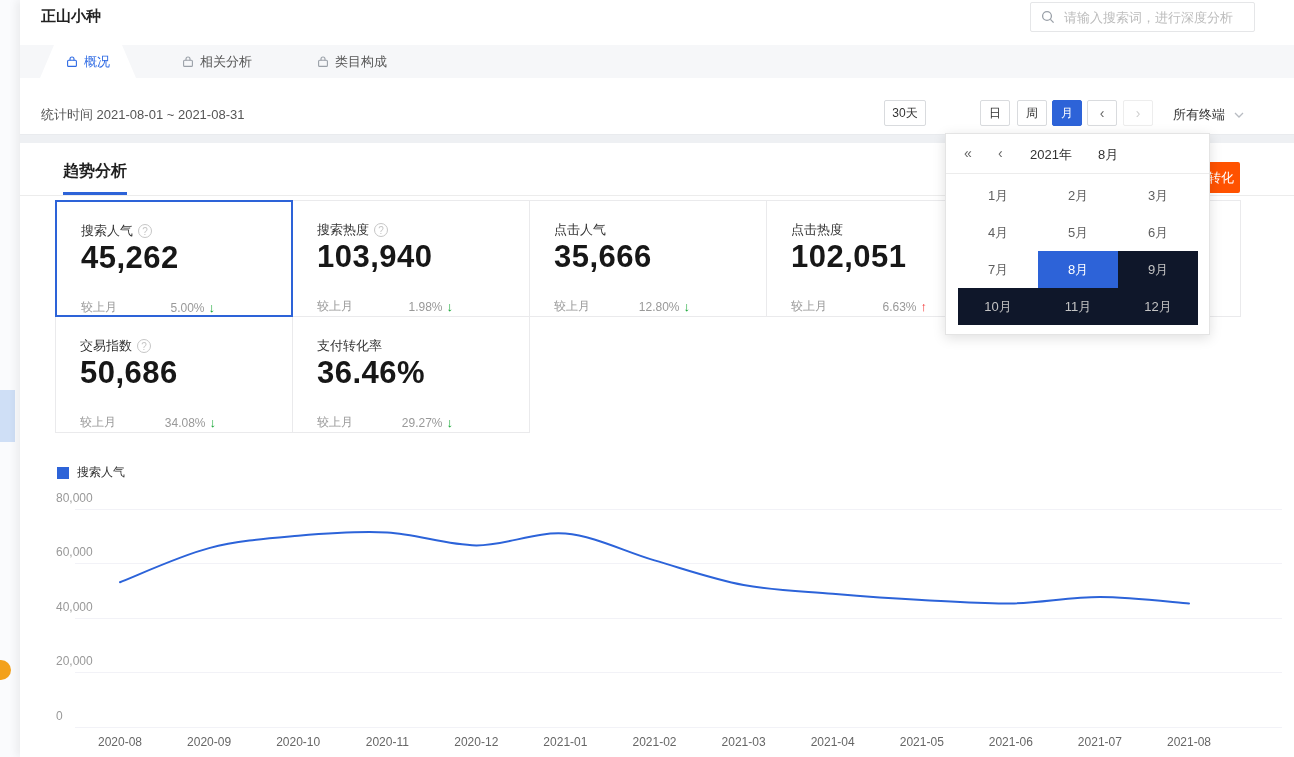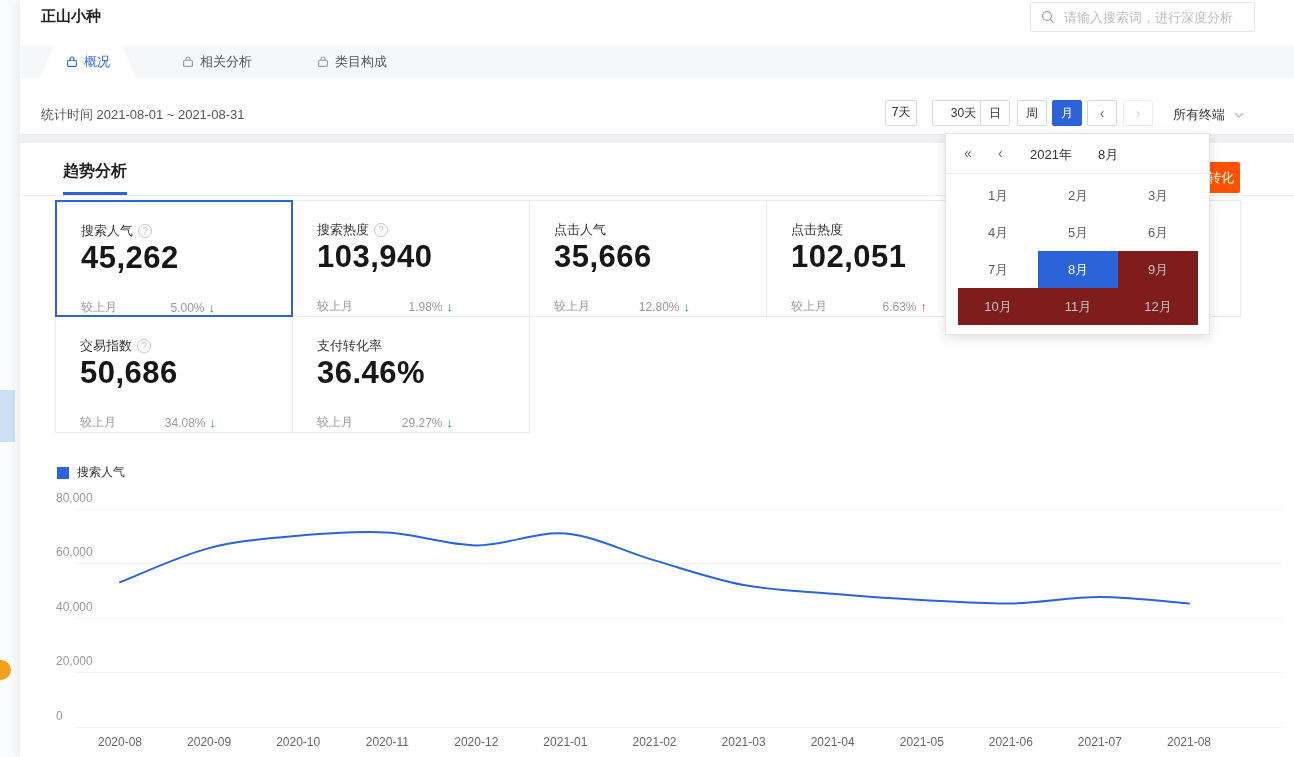--- a/index.html
+++ b/index.html
@@ -24,21 +24,21 @@
   .tab .tabicon{display:flex;color:#9aa0a8;}
   .tab-active{left:20px;width:96px;justify-content:center;background:#fff;color:#2f6be4;
               clip-path:polygon(14px 0,82px 0,96px 33px,0 33px);}
   .tab-active .tabicon{color:#2f6be4;}
   .tab-2{left:162px;} .tab-3{left:297px;}
   
   .stats-row{position:absolute;left:0;top:78px;width:100%;height:57px;background:#fff;border-bottom:1px solid #e9ebee;box-sizing:border-box;}
   .stats-label{position:absolute;left:21px;top:28px;font-size:13px;color:#555;}
   .btn{position:absolute;top:22px;height:26px;line-height:24px;text-align:center;font-size:12px;color:#333;
        background:#fff;border:1px solid #d9dbde;border-radius:2px;box-sizing:border-box;}
-  .btn-7{left:865px;width:32px;font-family:Liberation Mono, monospace;} .btn-30{left:912px;width:63px;}
+  .btn-7{left:865px;width:32px;font-family:Liberation Mono, monospace;} .btn-30{left:864px;width:42px;}
   .btn-day{left:960px;width:30px;} .btn-week{left:997px;width:30px;} .btn-month{left:1032px;width:30px;}
   .btn-prev{left:1067px;width:30px;font-size:14px;color:#666;} .btn-next{left:1103px;width:30px;font-size:14px;}
   .btn-active{background:#2d63d8;border-color:#2d63d8;color:#fff;}
   .btn-disabled{border-color:#ededed;color:#cfcfcf;}
   .terminal{position:absolute;left:1153px;top:28px;font-size:13px;color:#333;display:flex;align-items:center;gap:9px;}
   
   .trend-card{position:absolute;left:0;top:143px;width:1274px;height:614px;background:#fff;}
   .trend-header-border{position:absolute;left:0;top:52px;width:100%;height:1px;background:#ececec;}
   .trend-title{position:absolute;left:43px;top:18px;font-size:16px;font-weight:bold;color:#1f1f1f;}
   .trend-underline{position:absolute;left:43px;top:49px;width:64px;height:3px;background:#2d63d8;}
@@ -74,21 +74,21 @@
   .month-popup{position:absolute;left:945px;top:133px;width:265px;height:202px;background:#fff;border:1px solid #e4e4e4;
                box-shadow:0 3px 12px rgba(0,0,0,.13);z-index:40;box-sizing:border-box;}
   .popup-header{position:relative;height:39px;border-bottom:1px solid #ececec;}
   .pp-ico{position:absolute;top:11px;font-size:14px;color:#666;line-height:16px;}
   .pp-prev-year{left:18px;} .pp-prev{left:52px;}
   .pp-year{position:absolute;left:84px;top:12px;font-size:13px;color:#333;}
   .pp-month{position:absolute;left:152px;top:12px;font-size:13px;color:#333;}
   .month-grid{position:absolute;left:12px;top:43px;width:240px;display:grid;grid-template-columns:80px 80px 80px;}
   .month-cell{height:37px;line-height:37px;text-align:center;font-size:13px;color:#5f5f5f;}
   .month-selected{background:#2d63d8;color:#fff;}
-  .month-disabled{background:#7f1d1d;color:#c3c3c3;}
+  .month-disabled{background:#0f172a;color:#c3c3c3;}
 </style>
 </head>
 <body>
 
 <div id="root">
 
   <div class="side-strip">
     <div class="side-highlight"></div>
     <div class="side-dot"></div>
   </div>

